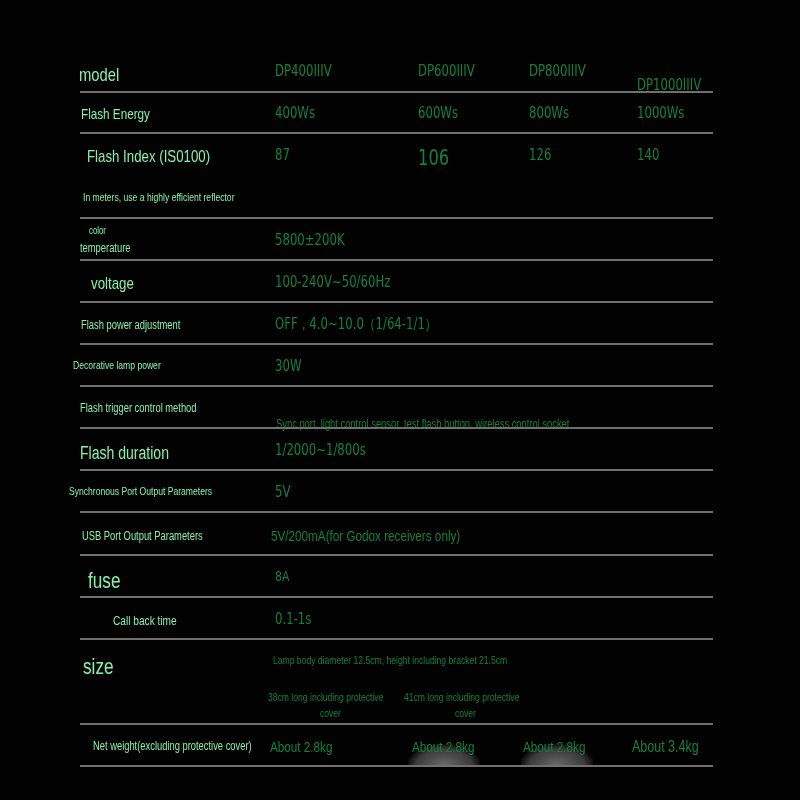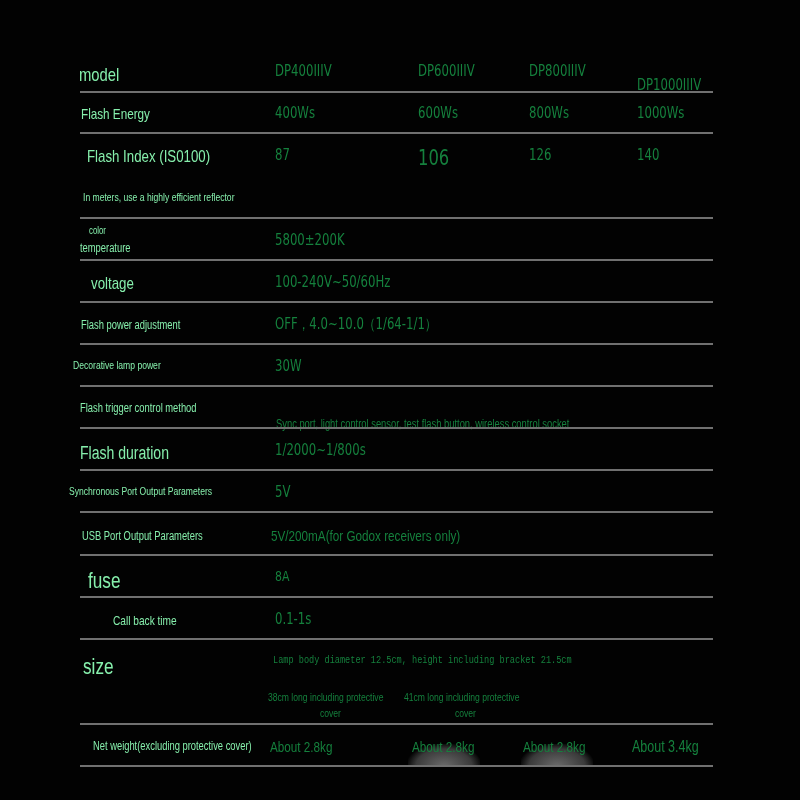--- a/index.html
+++ b/index.html
@@ -75,21 +75,21 @@
 
   <div class="lbl" style="left:88px;top:568px;font-size:22px;"><span class="narrow">fuse</span></div>
   <div class="val" style="left:275px;top:568px;font-size:14px;"><span class="narrow">8A</span></div>
   <div class="line" style="top:596px;"></div>
 
   <div class="lbl" style="left:81px;top:613px;font-size:13px;margin-left:32px;"><span class="narrow">Call back time</span></div>
   <div class="val" style="left:275px;top:610px;font-size:15px;"><span class="narrow">0.1-1s</span></div>
   <div class="line" style="top:638px;"></div>
 
   <div class="lbl" style="left:83px;top:654px;font-size:22px;"><span class="narrow">size</span></div>
-  <div class="val" style="left:273px;top:654px;font-size:11px;font-family:Liberation Mono, monospace;"><span class="narrow">Lamp body diameter 12.5cm, height including bracket 21.5cm</span></div>
+  <div class="val" style="left:273px;top:654px;font-size:11px;font-family:Liberation Sans, sans-serif;"><span class="narrow">Lamp body diameter 12.5cm, height including bracket 21.5cm</span></div>
   <div class="val" style="left:268px;top:691px;font-size:11px;font-family:'Liberation Sans',sans-serif;"><span class="narrow">38cm long including protective</span></div>
   <div class="val" style="left:320px;top:707px;font-size:11px;font-family:'Liberation Sans',sans-serif;"><span class="narrow">cover</span></div>
   <div class="val" style="left:404px;top:691px;font-size:11px;font-family:'Liberation Sans',sans-serif;"><span class="narrow">41cm long including protective</span></div>
   <div class="val" style="left:455px;top:707px;font-size:11px;font-family:'Liberation Sans',sans-serif;"><span class="narrow">cover</span></div>
   <div class="line" style="top:723px;"></div>
 
   <div class="glow" style="left:408px;top:744px;width:72px;"></div>
   <div class="glow" style="left:521px;top:744px;width:72px;"></div>
   <div class="lbl" style="left:73px;top:739px;font-size:12px;padding-left:20px;"><span class="narrow">Net weight(excluding protective cover)</span></div>
   <div class="val" style="left:270px;top:738px;font-size:15px;font-family:'Liberation Sans',sans-serif;"><span class="narrow">About 2.8kg</span></div>

